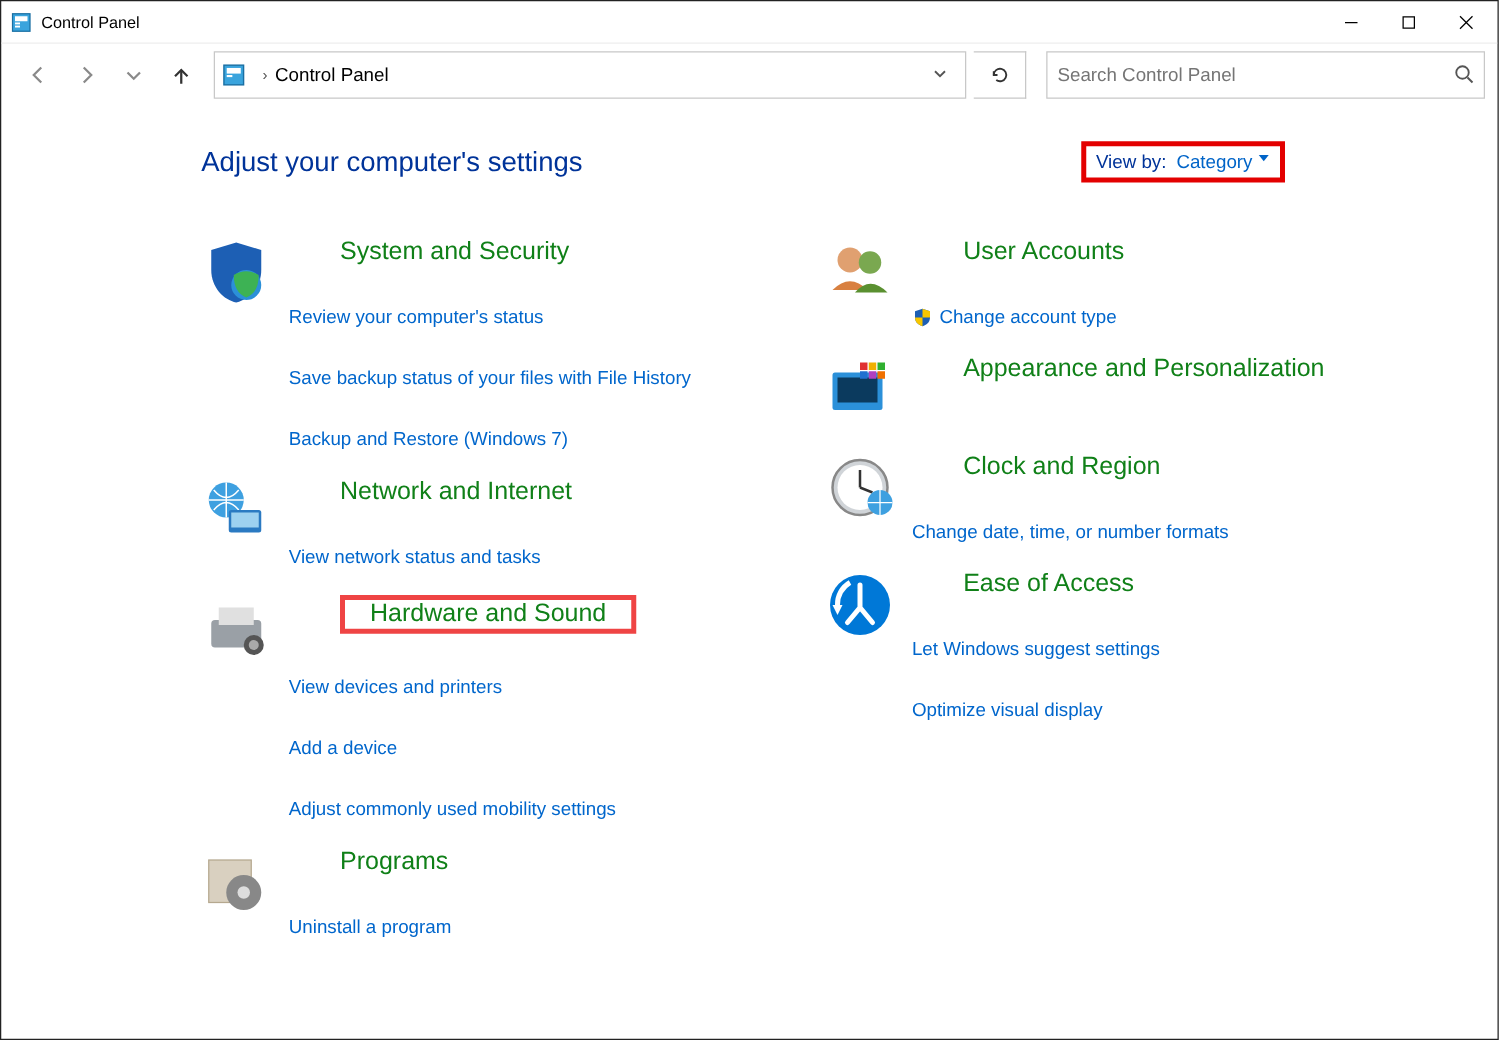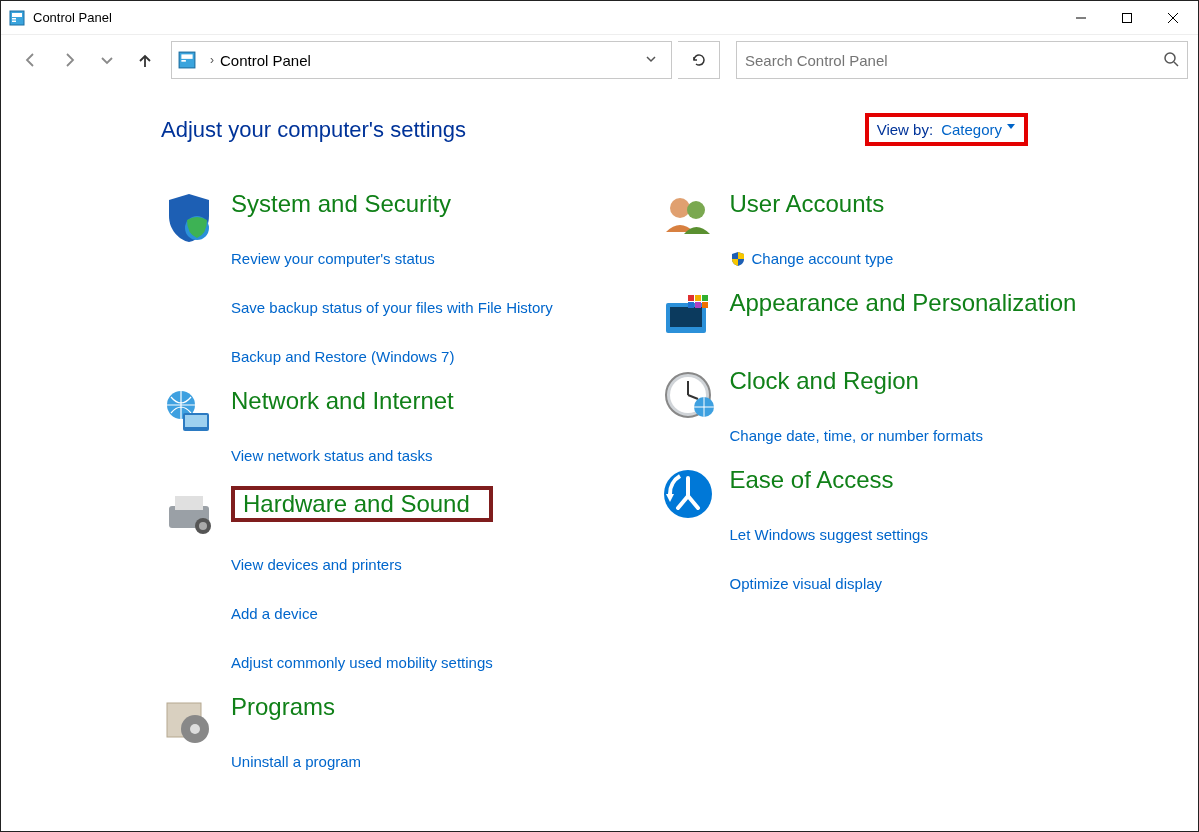--- a/index.html
+++ b/index.html
@@ -55,21 +55,21 @@
   .addr-sep { color:#555; margin: 0 6px; font-size:12px;}
   .addr-text { font-size: 15px; color: #000; }
   .addr-chevron { margin-left: auto; margin-right:8px; }
   .addr-chevron svg { width:12px;height:12px;stroke:#555;stroke-width:1.5;fill:none;}
   .refresh-btn {
     width: 42px; height: 38px; border:1px solid #c8c8c8; border-left:none;
     display:flex;align-items:center;justify-content:center;
   }
   .refresh-btn svg{width:16px;height:16px;stroke:#333;stroke-width:1.5;fill:none;}
   .search-box {
-    width: 452px; height: 38px; border:1px solid #c8c8c8;
+    width: 351px; height: 38px; border:1px solid #c8c8c8;
     display:flex; align-items:center; margin-left:10px; padding:0 8px;
   }
   .search-box input {
     flex:1; border:none; outline:none; font-size:15px; color:#666;
   }
   .search-box .search-icon svg{width:16px;height:16px;stroke:#555;stroke-width:1.5;fill:none;}
 
   
   .content { padding: 24px 60px 0 160px; }
   .heading-row { display:flex; align-items:center; }
@@ -81,23 +81,23 @@
   }
   .viewby-label { color:#003399; font-size:15px;}
   .viewby-val { color:#0064c8; font-size:15px; display:flex;align-items:flex-start;gap:4px;}
   .viewby-val svg{width:10px;height:10px;fill:#0064c8;}
 
   .columns { display:flex; margin-top: 44px; gap:20px;}
   .col { flex:1; display:flex; flex-direction:column; gap:22px;}
   .cat-item { display:flex; align-items:flex-start; gap:14px; }
   .cat-icon { width:56px; height:56px; flex-shrink:0; }
   .cat-body .cat-title {
-    font-size: 24px; color:#108018; font-weight:400; display:inline-block;
-  }
-  .cat-title.boxed { border:4px solid #7f1d1d; padding:0 8px; margin-bottom:2px;}
+    font-size: 20px; color:#108018; font-weight:400; display:inline-block;margin-left:41px;
+  }
+  .cat-title.boxed { border:4px solid #ef4444; padding:0 20px; margin-bottom:2px;}
   .cat-body {display:flex;flex-direction:column;gap:4px;}
   .cat-link { color:#0066cc; font-size:15px; display:flex;align-items:center;gap:6px;margin-top:28px;}
   .cat-link .shield{width:16px;height:16px;}
 
   a { text-decoration:none; cursor:pointer; }
 </style>
 </head>
 <body>
 
 <div class="titlebar">

